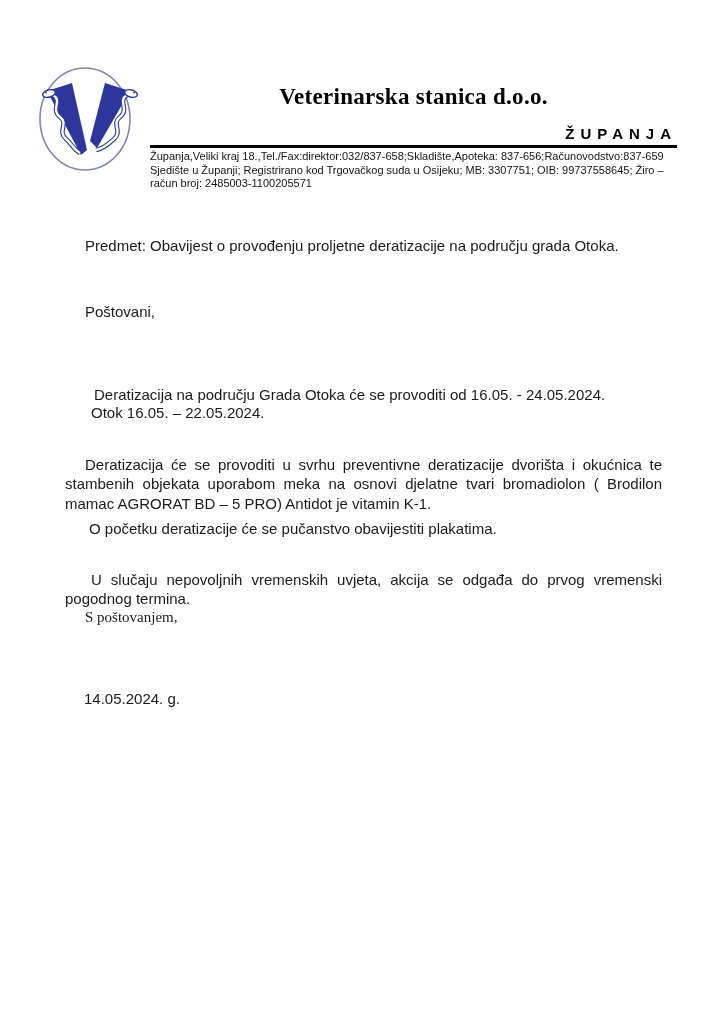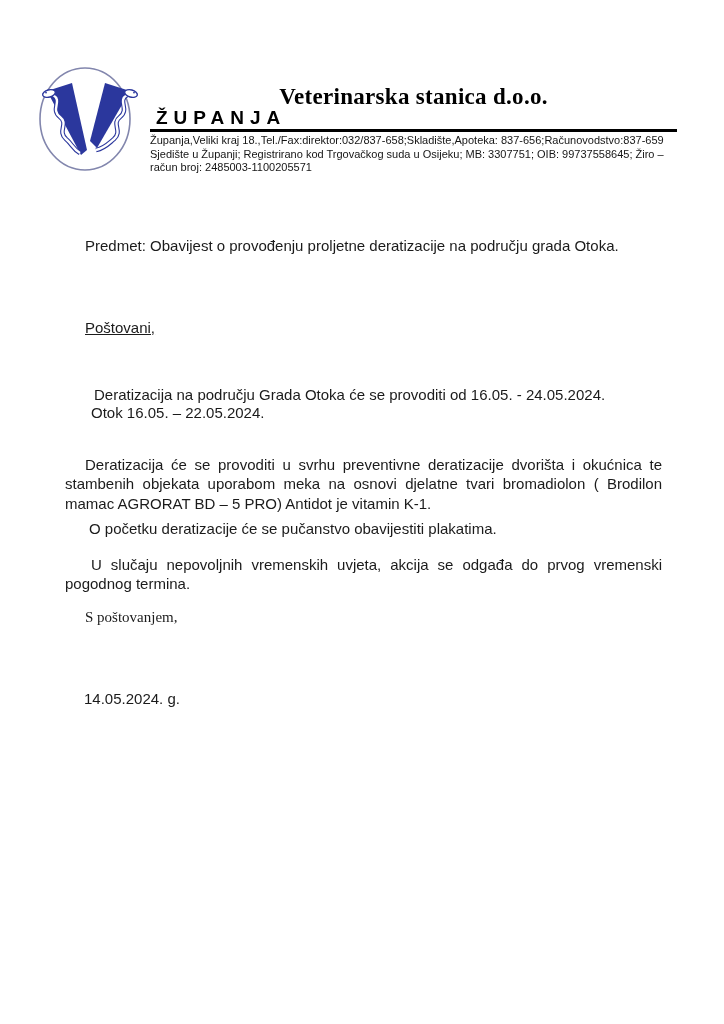--- a/index.html
+++ b/index.html
@@ -10,39 +10,39 @@
   }
   
   .logo { position:absolute; left:35px; top:64px; width:110px; height:118px; }
   .hdr  { position:absolute; left:150px; top:84px; width:527px; }
   .company {
     font-family:"Liberation Serif","DejaVu Serif",serif;
     font-weight:bold; font-size:23px; line-height:25px; text-align:center;
     letter-spacing:0.3px; color:#000;
   }
   .city {
-    font-size:19px; font-weight:bold; letter-spacing:6px; text-indent:6px;
-    text-align:left; line-height:17px; margin-top:0; color:#000;
+    font-size:15px; font-weight:bold; letter-spacing:6px; text-indent:6px;
+    text-align:right; line-height:17px; margin-top:16px; color:#000;
   }
   .rule { height:3px; background:#000; margin-top:3px; }
   .contact { font-size:11px; line-height:13.7px; margin-top:2px; color:#151515; }
   .contact div { white-space:nowrap; }
   
   .block { position:absolute; left:65px; width:597px; font-size:15px; line-height:19px; }
   .subject    { top:236px; text-indent:20px; }
-  .salutation { top:318px; text-indent:20px;text-decoration:underline; }
+  .salutation { top:302px; text-indent:20px; }
   .schedule   { top:386px; line-height:17.6px; }
   .schedule .l1 { padding-left:29px; }
   .schedule .l2 { padding-left:26px; }
   .schedule .l3 { padding-left:25px; }
   .method     { top:455px; line-height:19.4px; }
   .method .l1 { padding-left:20px; }
   .jline      { text-align:justify; text-align-last:justify; }
   .posters    { top:519px; text-indent:24px; }
-  .weather    { top:555px; line-height:19.4px; }
+  .weather    { top:570px; line-height:19.4px; }
   .weather .l1{ padding-left:26px; }
   .closing    { top:608px; text-indent:20px;font-family:Liberation Serif, serif; }
   .date       { top:689px; text-indent:19px; }
   .signature  { top:751px; text-align:right; }
 </style>
 </head>
 <body>
 
 <div class="page">
 

